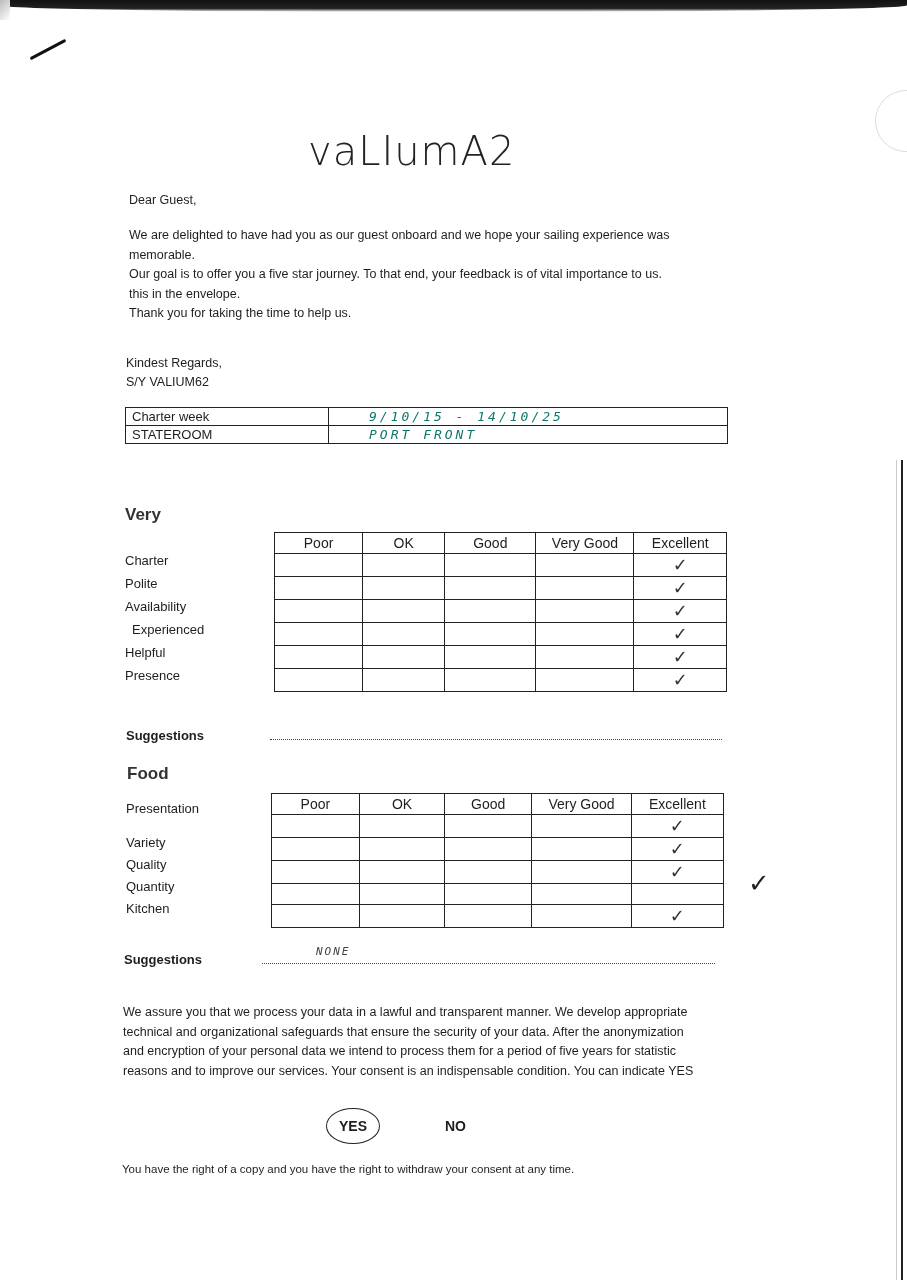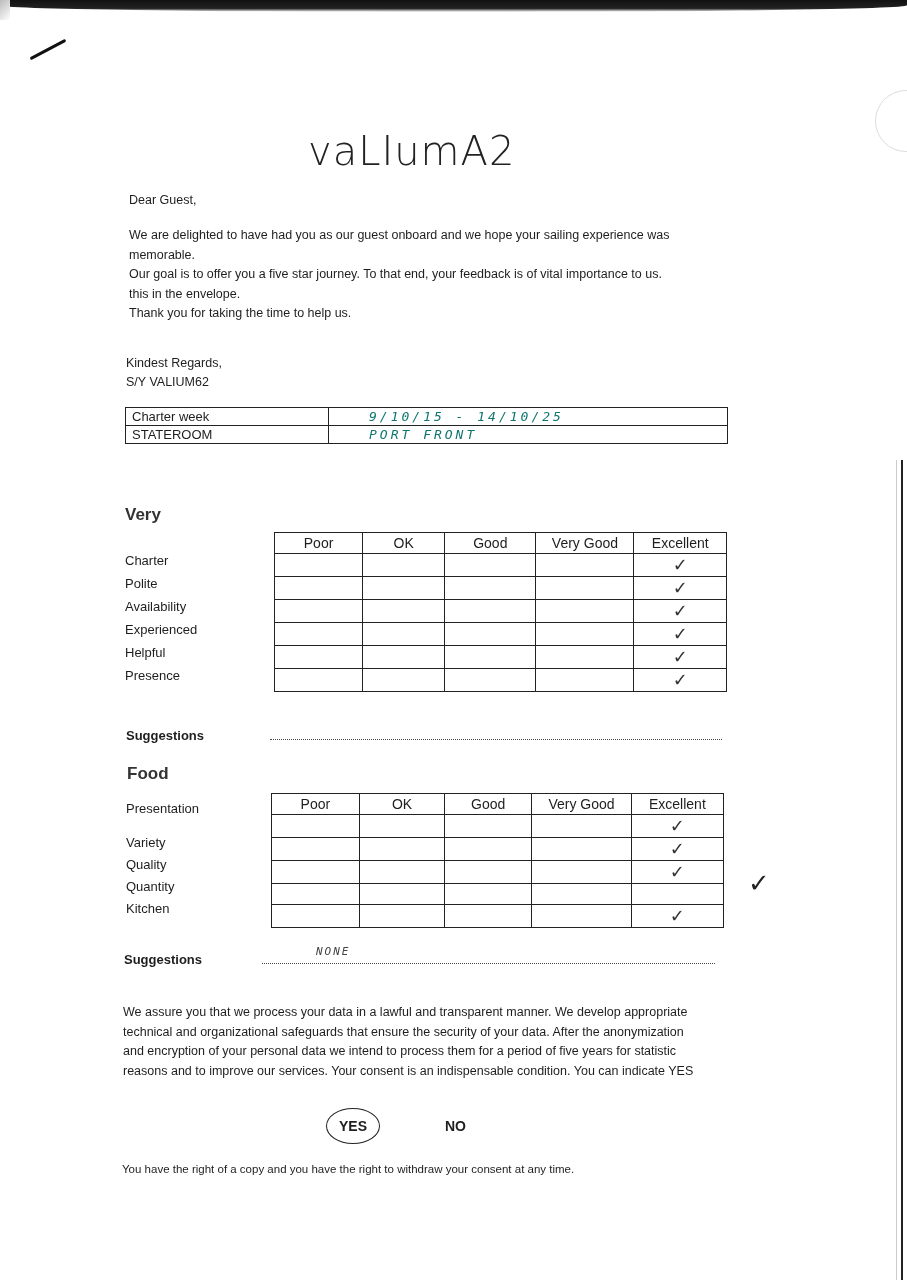--- a/index.html
+++ b/index.html
@@ -106,21 +106,21 @@
     <td class="val">PORT FRONT</td>
   </tr>
 </tbody>
   </table>
 
 <div class="section-title" style="left:125px; top:505px">Very</div>
 <div id="crew-labels">
     <div class="row-label" style="left: 125px; top: 553px;">Charter</div>
     <div class="row-label" style="left: 125px; top: 576px;">Polite</div>
     <div class="row-label" style="left: 125px; top: 599px;">Availability</div>
-    <div class="row-label" style="left: 125px; top: 622px;">Experienced</div>
+    <div class="row-label" style="left: 132px; top: 622px;">Experienced</div>
     <div class="row-label" style="left: 125px; top: 645px;">Helpful</div>
     <div class="row-label" style="left: 125px; top: 668px;">Presence</div>
   </div>
 <table class="rating" id="crew-table" style="left:274px; top:532px; width:453px">
   <thead>
       <tr id="crew-head">
         <th style="width: 88px;">Poor</th>
         <th style="width: 82px;">OK</th>
         <th style="width: 91px;">Good</th>
         <th style="width: 98px;">Very Good</th>

